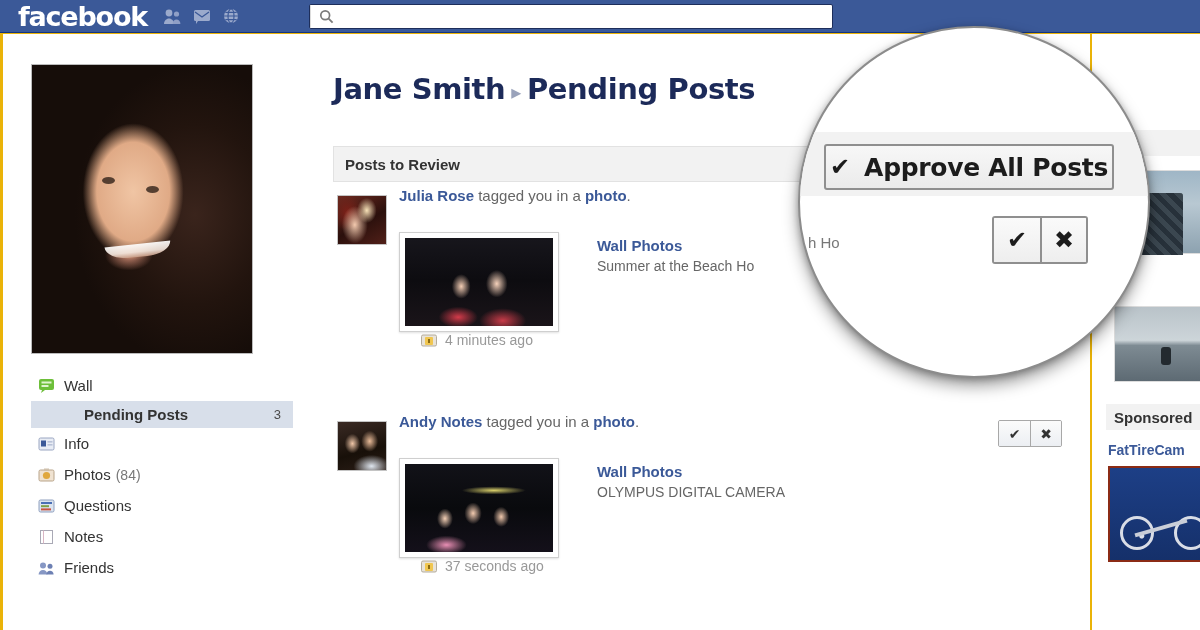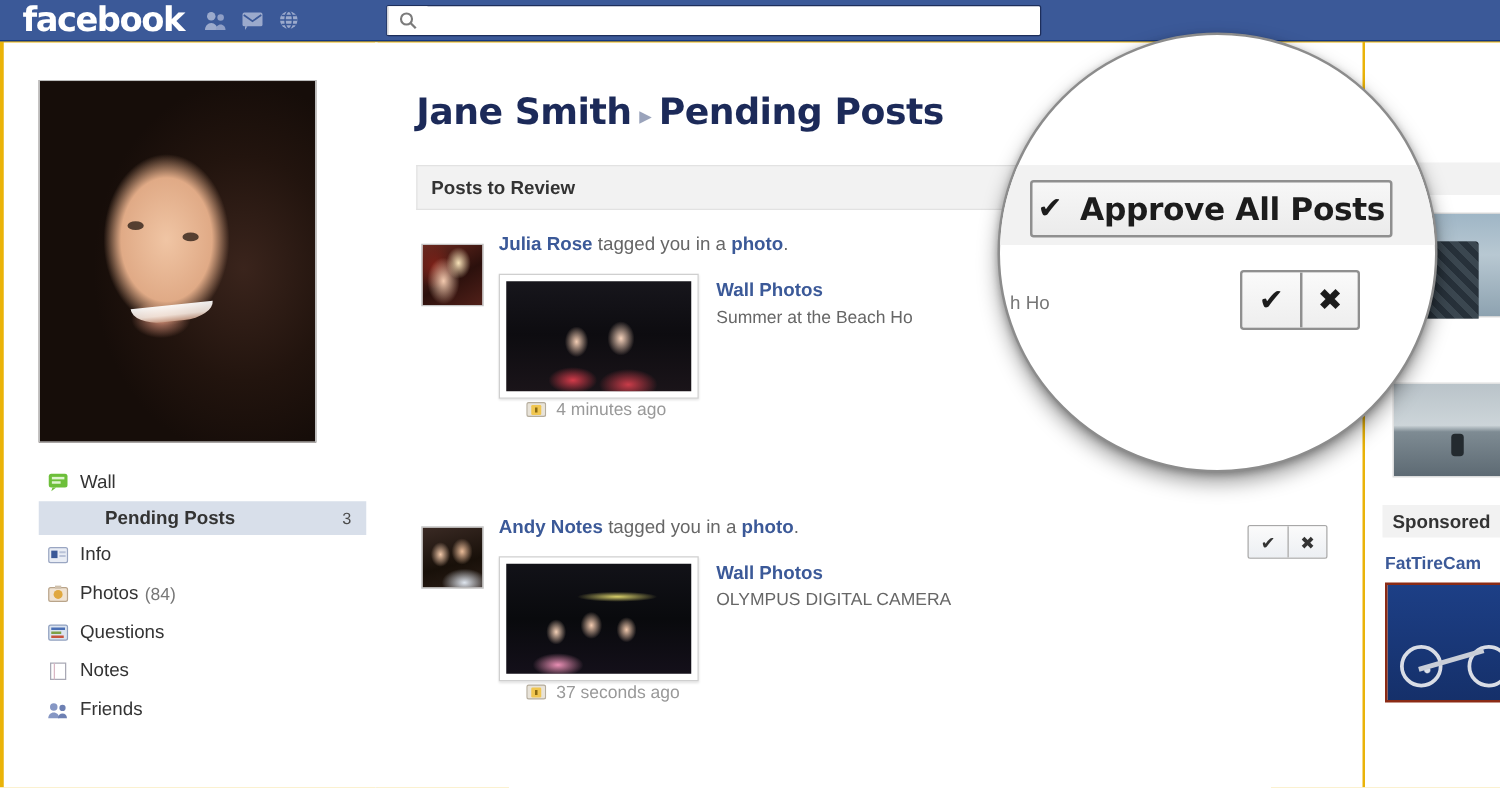--- a/index.html
+++ b/index.html
@@ -96,21 +96,21 @@
   .center { position:absolute; left:300px; top:34px; width:790px; height:596px; background:#fff; }
   .page-title {
     position:absolute; left:33px; top:38px;
     font-size:29px; font-weight:bold; color:#1c2a59;
     font-family:"DejaVu Sans", sans-serif; letter-spacing:-.4px;
     white-space:nowrap;
   }
   .page-title .sep { color:#9aa3bb; font-size:20px; padding:0 6px; }
 
   .section-head {
-    position:absolute; left:33px; top:98px; width:800px; height:36px;
+    position:absolute; left:33px; top:112px; width:800px; height:36px;
     background:#f2f2f2; border:1px solid #e2e2e2; border-right:0;
     display:flex; align-items:center; padding-left:11px;
   }
   .section-head span { font-size:15px; font-weight:bold; color:#333; }
 
   .post { position:absolute; left:33px; width:800px; }
   .post.p1 { top:152px; }
   .post.p2 { top:378px; }
   .post-avatar {
     position:absolute; left:4px; top:9px; width:50px; height:50px;
@@ -128,21 +128,21 @@
     width:100%; height:100%;
     background:
       radial-gradient(ellipse 11px 14px at 30% 45%, #f0c7a8 0%, rgba(220,160,130,0) 70%),
       radial-gradient(ellipse 12px 15px at 66% 40%, #e9bb98 0%, rgba(210,150,120,0) 70%),
       radial-gradient(ellipse 26px 16px at 70% 92%, #dfe6ef 0%, rgba(210,220,235,0) 70%),
       linear-gradient(165deg,#3a2a24 0%,#181009 60%,#2a1d16 100%);
   }
   .post-body { margin-left:66px; position:relative; }
   .post-line { font-size:15px; color:#666; line-height:20px; }
   .post-line a { color:#3b5998; font-weight:bold; text-decoration:none; }
-  .attach { display:flex; margin-top:13px; }
+  .attach { display:flex; margin-top:26px;gap:24px; }
   .thumb-frame {
     width:160px; height:100px; background:#fff; border:1px solid #cfcfcf;
     padding:5px; flex:0 0 160px;
     box-shadow:0 1px 2px rgba(0,0,0,.12);
   }
   .thumb-img { width:100%; height:100%; }
   .t1 {
     background:
       radial-gradient(ellipse 13px 17px at 38% 55%, #f3cdb4 0%, rgba(230,180,150,0) 72%),
       radial-gradient(ellipse 15px 19px at 62% 52%, #f6d2bb 0%, rgba(235,185,155,0) 72%),

